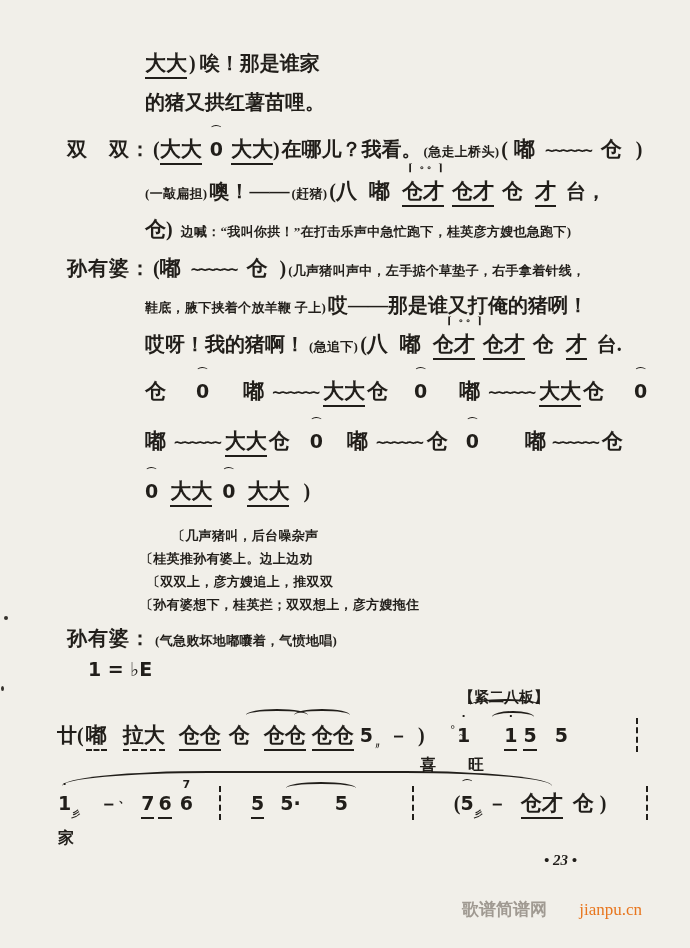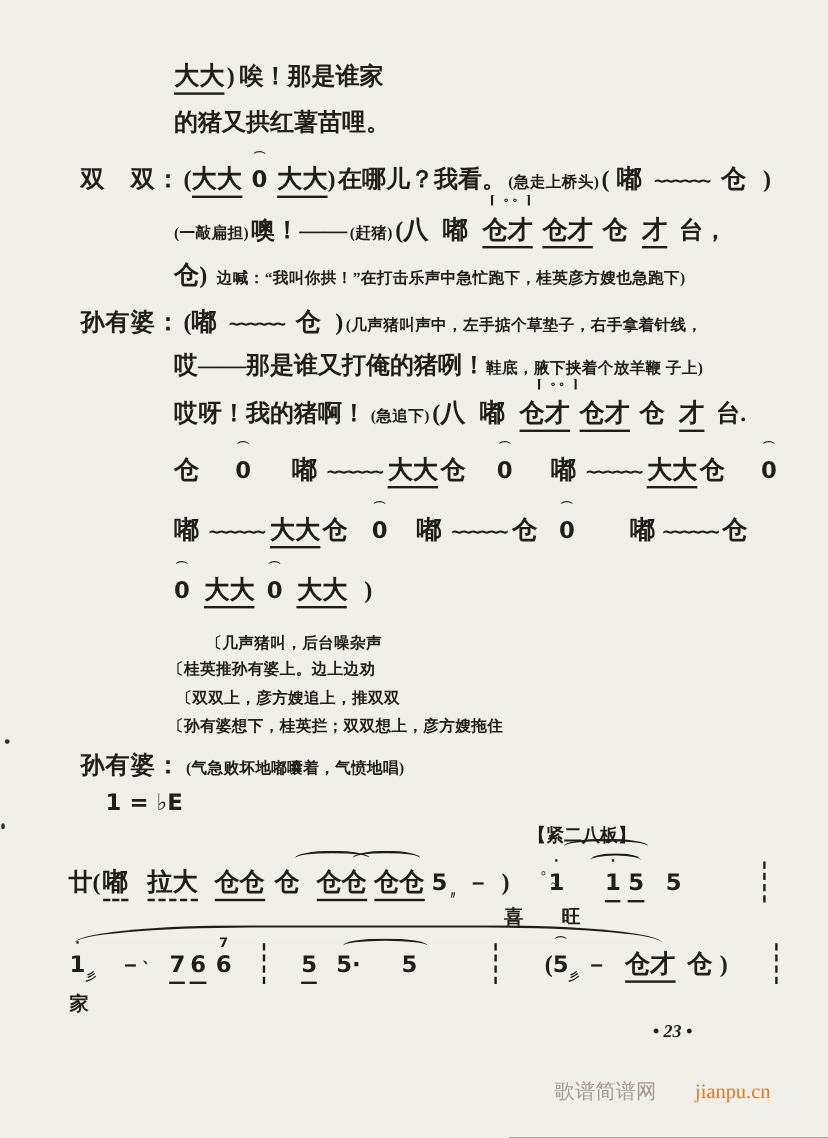--- a/index.html
+++ b/index.html
@@ -29,46 +29,46 @@
   .sub{position:absolute;right:-9px;bottom:-3px;font-size:9px;font-weight:700;line-height:1;}
   
   .bar{align-self:center;width:0;height:34px;border-left:2px dashed #211e1a;margin-top:-4px;}
   .arc{position:absolute;height:10px;border-top:2px solid #211e1a;
        border-radius:100% 100% 0 0 / 100% 100% 0 0;}
   .longtie{height:13px;border-radius:30% 30% 0 0 / 100% 100% 0 0;}
   .overmark{position:absolute;font-size:10px;font-weight:700;letter-spacing:2px;white-space:pre;}
   .speck{position:absolute;background:#35312c;border-radius:50%;}
   .pageno{position:absolute;left:544px;top:852px;font-size:15px;font-style:italic;font-weight:700;}
   .wm{position:absolute;right:48px;top:898px;font-size:17px;white-space:pre;}
-  .wm-gray{color:#a09a92;}
+  .wm-gray{color:#a09a92;font-weight:bold;}
   .wm-orange{color:#e8761e;margin-left:28px;}
 </style>
 </head>
 <body>
 
 <div class="page">
   <div id="lines-root">
       <div class="line" style="left: 145px; top: 50px;"><span class="seg perc u" style="margin-right: 2px;"><span class="txt">大大</span></span><span class="seg big" style="margin-right: 4px;"><span class="txt">)</span></span><span class="seg big"><span class="txt">唉！那是谁家</span></span></div>
       <div class="line" style="left: 145px; top: 90px;"><span class="seg big"><span class="txt">的猪又拱红薯苗哩。</span></span></div>
       <div class="line" style="left: 67px; top: 136px;"><span class="seg sp" style="margin-right: 2px;"><span class="txt">双　双：</span></span><span class="seg big"><span class="txt">(</span></span><span class="seg perc u" style="margin-right: 8px;"><span class="txt">大大</span></span><span class="seg mus" style="margin-right: 8px;"><span class="txt">0</span><span class="top">⌒</span></span><span class="seg perc u"><span class="txt">大大</span></span><span class="seg big" style="margin-right: 2px;"><span class="txt">)</span></span><span class="seg big" style="margin-right: 2px;"><span class="txt">在哪儿？我看。</span></span><span class="seg sm" style="margin-right: 2px;"><span class="txt">(急走上桥头)</span></span><span class="seg big" style="margin-right: 6px;"><span class="txt">(</span></span><span class="seg perc" style="margin-right: 10px;"><span class="txt">嘟</span></span><span class="seg wavy" style="margin-right: 10px;"><span class="txt">~~~~~~</span></span><span class="seg perc" style="margin-right: 14px;"><span class="txt">仓</span></span><span class="seg big"><span class="txt">)</span></span></div>
       <div class="line" style="left: 145px; top: 178px;"><span class="seg sm" style="margin-right: 2px;"><span class="txt">(一敲扁担)</span></span><span class="seg big"><span class="txt">噢！</span></span><span class="seg big" style="margin-right: 2px;"><span class="txt">——</span></span><span class="seg sm" style="margin-right: 2px;"><span class="txt">(赶猪)</span></span><span class="seg big"><span class="txt">(</span></span><span class="seg perc" style="margin-right: 12px;"><span class="txt">八</span></span><span class="seg perc" style="margin-right: 12px;"><span class="txt">嘟</span></span><span class="seg perc u" style="margin-right: 8px;"><span class="txt">仓才</span></span><span class="seg perc u" style="margin-right: 8px;"><span class="txt">仓才</span></span><span class="seg perc" style="margin-right: 12px;"><span class="txt">仓</span></span><span class="seg perc u" style="margin-right: 10px;"><span class="txt">才</span></span><span class="seg big"><span class="txt">台，</span></span></div>
       <div class="line" style="left: 145px; top: 216px;"><span class="seg perc"><span class="txt">仓</span></span><span class="seg big" style="margin-right: 8px;"><span class="txt">)</span></span><span class="seg sm"><span class="txt">边喊：“我叫你拱！”在打击乐声中急忙跑下，桂英彦方嫂也急跑下)</span></span></div>
       <div class="line" style="left: 67px; top: 255px;"><span class="seg sp" style="margin-right: 2px;"><span class="txt">孙有婆：</span></span><span class="seg big"><span class="txt">(</span></span><span class="seg perc" style="margin-right: 10px;"><span class="txt">嘟</span></span><span class="seg wavy" style="margin-right: 10px;"><span class="txt">~~~~~~</span></span><span class="seg perc" style="margin-right: 12px;"><span class="txt">仓</span></span><span class="seg big" style="margin-right: 2px;"><span class="txt">)</span></span><span class="seg sm"><span class="txt">(几声猪叫声中，左手掂个草垫子，右手拿着针线，</span></span></div>
-      <div class="line" style="left: 145px; top: 293px;"><span class="seg big"><span class="txt">哎——那是谁又打俺的猪咧！</span></span><span class="seg sm" style="margin-right: 2px;"><span class="txt">鞋底，腋下挟着个放羊鞭 子上)</span></span></div>
+      <div class="line" style="left: 145px; top: 293px;"><span class="seg sm" style="margin-right: 2px;"><span class="txt">鞋底，腋下挟着个放羊鞭 子上)</span></span><span class="seg big"><span class="txt">哎——那是谁又打俺的猪咧！</span></span></div>
       <div class="line" style="left: 145px; top: 331px;"><span class="seg big" style="margin-right: 4px;"><span class="txt">哎呀！我的猪啊！</span></span><span class="seg sm" style="margin-right: 2px;"><span class="txt">(急追下)</span></span><span class="seg big"><span class="txt">(</span></span><span class="seg perc" style="margin-right: 12px;"><span class="txt">八</span></span><span class="seg perc" style="margin-right: 12px;"><span class="txt">嘟</span></span><span class="seg perc u" style="margin-right: 8px;"><span class="txt">仓才</span></span><span class="seg perc u" style="margin-right: 8px;"><span class="txt">仓才</span></span><span class="seg perc" style="margin-right: 12px;"><span class="txt">仓</span></span><span class="seg perc u" style="margin-right: 10px;"><span class="txt">才</span></span><span class="seg big"><span class="txt">台.</span></span></div>
       <div class="line" style="left: 145px; top: 378px;"><span class="seg perc" style="margin-right: 30px;"><span class="txt">仓</span></span><span class="seg mus" style="margin-right: 34px;"><span class="txt">0</span><span class="top">⌒</span></span><span class="seg perc" style="margin-right: 8px;"><span class="txt">嘟</span></span><span class="seg wavy" style="margin-right: 5px;"><span class="txt">~~~~~~</span></span><span class="seg perc u" style="margin-right: 2px;"><span class="txt">大大</span></span><span class="seg perc" style="margin-right: 26px;"><span class="txt">仓</span></span><span class="seg mus" style="margin-right: 32px;"><span class="txt">0</span><span class="top">⌒</span></span><span class="seg perc" style="margin-right: 8px;"><span class="txt">嘟</span></span><span class="seg wavy" style="margin-right: 5px;"><span class="txt">~~~~~~</span></span><span class="seg perc u" style="margin-right: 2px;"><span class="txt">大大</span></span><span class="seg perc" style="margin-right: 30px;"><span class="txt">仓</span></span><span class="seg mus"><span class="txt">0</span><span class="top">⌒</span></span></div>
       <div class="line" style="left: 145px; top: 428px;"><span class="seg perc" style="margin-right: 8px;"><span class="txt">嘟</span></span><span class="seg wavy" style="margin-right: 5px;"><span class="txt">~~~~~~</span></span><span class="seg perc u" style="margin-right: 2px;"><span class="txt">大大</span></span><span class="seg perc" style="margin-right: 20px;"><span class="txt">仓</span></span><span class="seg mus" style="margin-right: 24px;"><span class="txt">0</span><span class="top">⌒</span></span><span class="seg perc" style="margin-right: 8px;"><span class="txt">嘟</span></span><span class="seg wavy" style="margin-right: 5px;"><span class="txt">~~~~~~</span></span><span class="seg perc" style="margin-right: 18px;"><span class="txt">仓</span></span><span class="seg mus" style="margin-right: 46px;"><span class="txt">0</span><span class="top">⌒</span></span><span class="seg perc" style="margin-right: 6px;"><span class="txt">嘟</span></span><span class="seg wavy" style="margin-right: 4px;"><span class="txt">~~~~~~</span></span><span class="seg perc"><span class="txt">仓</span></span></div>
       <div class="line" style="left: 145px; top: 478px;"><span class="seg mus" style="margin-right: 12px;"><span class="txt">0</span><span class="top">⌒</span></span><span class="seg perc u" style="margin-right: 10px;"><span class="txt">大大</span></span><span class="seg mus" style="margin-right: 12px;"><span class="txt">0</span><span class="top">⌒</span></span><span class="seg perc u" style="margin-right: 14px;"><span class="txt">大大</span></span><span class="seg big"><span class="txt">)</span></span></div>
       <div class="line" style="left: 140px; top: 528px; margin-left: 32px;"><span class="seg sm"><span class="txt">〔几声猪叫，后台噪杂声</span></span></div>
-      <div class="line" style="left: 140px; top: 551px; font-family: Liberation Mono, monospace;"><span class="seg sm"><span class="txt">〔桂英推孙有婆上。边上边劝</span></span></div>
+      <div class="line" style="left: 140px; top: 551px;"><span class="seg sm"><span class="txt">〔桂英推孙有婆上。边上边劝</span></span></div>
       <div class="line" style="left: 147px; top: 574px;"><span class="seg sm"><span class="txt">〔双双上，彦方嫂追上，推双双</span></span></div>
       <div class="line" style="left: 140px; top: 597px;"><span class="seg sm"><span class="txt">〔孙有婆想下，桂英拦；双双想上，彦方嫂拖住</span></span></div>
       <div class="line" style="left: 67px; top: 626px;"><span class="seg sp" style="margin-right: 4px;"><span class="txt">孙有婆：</span></span><span class="seg sm"><span class="txt">(气急败坏地嘟囔着，气愤地唱)</span></span></div>
       <div class="line" style="left: 88px; top: 658px;"><span class="seg mus key"><span class="txt">1 = ♭E</span></span></div>
-      <div class="line" style="left: 440px; top: 688px;"><span class="seg smb"><span class="txt">【紧二八板】</span></span></div>
+      <div class="line" style="left: 459px; top: 688px;"><span class="seg smb"><span class="txt">【紧二八板】</span></span></div>
       <div class="line" style="left: 57px; top: 722px;"><span class="seg big"><span class="txt">廿</span></span><span class="seg big" style="margin-right: 2px;"><span class="txt">(</span></span><span class="seg perc ud" style="margin-right: 16px;"><span class="txt">嘟</span></span><span class="seg perc ud" style="margin-right: 14px;"><span class="txt">拉大</span></span><span class="seg perc u" style="margin-right: 8px;"><span class="txt">仓仓</span></span><span class="seg perc" style="margin-right: 14px;"><span class="txt">仓</span></span><span class="seg perc u" style="margin-right: 6px;"><span class="txt">仓仓</span></span><span class="seg perc u" style="margin-right: 6px;"><span class="txt">仓仓</span></span><span class="seg mus" style="margin-right: 16px;"><span class="txt">5</span><span class="sub">〃</span></span><span class="seg mus" style="margin-right: 10px;"><span class="txt">－</span></span><span class="seg big" style="margin-right: 26px;"><span class="txt">)</span></span><span class="seg orn" style="margin-right: 2px;"><span class="txt">°</span><span class="sub">~</span></span><span class="seg mus" style="margin-right: 34px;"><span class="txt">1</span><span class="top">·</span></span><span class="seg mus u" style="margin-right: 6px;"><span class="txt">1</span><span class="top">·</span></span><span class="seg mus u" style="margin-right: 18px;"><span class="txt">5</span></span><span class="seg mus" style="margin-right: 68px;"><span class="txt">5</span></span><span class="seg bar"><span class="txt"></span></span></div>
       <div class="line" style="left: 420px; top: 755px;"><span class="seg lyr"><span class="txt">喜</span></span></div>
       <div class="line" style="left: 468px; top: 755px;"><span class="seg lyr"><span class="txt">旺</span></span></div>
       <div class="line" style="left: 58px; top: 790px;"><span class="seg mus" style="margin-right: 28px;"><span class="txt">1</span><span class="top">·</span><span class="sub">彡</span></span><span class="seg mus"><span class="txt">－</span></span><span class="seg hook" style="margin-right: 10px;"><span class="txt">、</span></span><span class="seg mus u" style="margin-right: 4px;"><span class="txt">7</span></span><span class="seg mus u" style="margin-right: 8px;"><span class="txt">6</span></span><span class="seg mus" style="margin-right: 26px;"><span class="txt">6</span><span class="top">7</span></span><span class="seg bar" style="margin-right: 30px;"><span class="txt"></span></span><span class="seg mus u" style="margin-right: 16px;"><span class="txt">5</span></span><span class="seg mus" style="margin-right: 34px;"><span class="txt">5·</span></span><span class="seg mus" style="margin-right: 64px;"><span class="txt">5</span></span><span class="seg bar" style="margin-right: 40px;"><span class="txt"></span></span><span class="seg big"><span class="txt">(</span></span><span class="seg mus" style="margin-right: 14px;"><span class="txt">5</span><span class="top">⌒</span><span class="sub">彡</span></span><span class="seg mus" style="margin-right: 14px;"><span class="txt">－</span></span><span class="seg perc u" style="margin-right: 10px;"><span class="txt">仓才</span></span><span class="seg perc" style="margin-right: 6px;"><span class="txt">仓</span></span><span class="seg big" style="margin-right: 40px;"><span class="txt">)</span></span><span class="seg bar"><span class="txt"></span></span></div>
       <div class="line" style="left: 58px; top: 828px;"><span class="seg lyr"><span class="txt">家</span></span></div>
       <div class="arc" style="left: 246px; top: 709px; width: 62px;"></div>
       <div class="arc" style="left: 294px; top: 709px; width: 56px;"></div>
       <div class="arc" style="left: 470px; top: 699px; width: 70px;"></div>
       <div class="arc" style="left: 492px; top: 711px; width: 42px;"></div>
       <div class="arc longtie" style="left: 62px; top: 771px; width: 490px;"></div>

